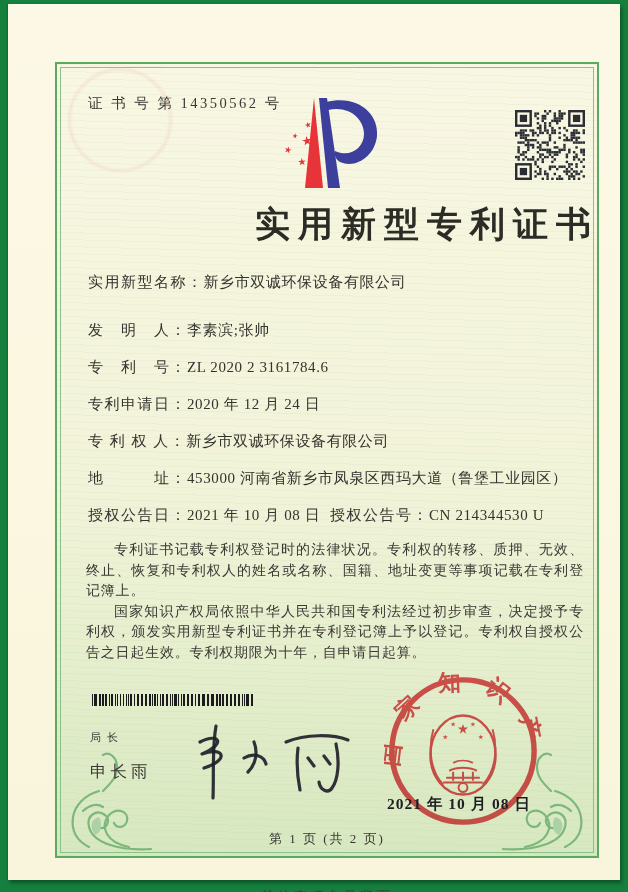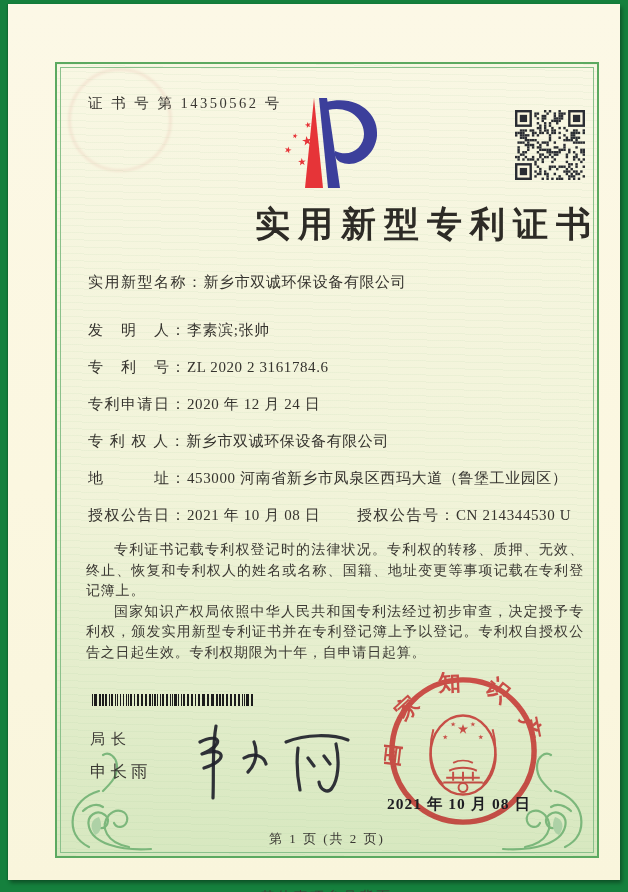--- a/index.html
+++ b/index.html
@@ -28,29 +28,29 @@
   .logo .blue{fill:var(--logo-blue,#3c3f9b);}
   .qr{position:absolute;left:507px;top:106px;width:70px;height:70px;}
   .qr rect{fill:#2a2d33;}
   .qr .w{fill:#fbf7e0;}
 
   .title{position:absolute;left:47px;top:197px;width:544px;text-align:right;
     font-size:35px;font-weight:700;letter-spacing:8px;color:#2d2b26;}
 
   .row{position:absolute;left:80px;width:500px;font-size:15px;color:#35332e;letter-spacing:.6px;white-space:nowrap;}
   .row .lab{letter-spacing:1.5px;}
-  .pair2{position:absolute;left:242px;top:0;margin-left:27px;}
+  .pair2{position:absolute;left:242px;top:0;}
 
   .paras{position:absolute;left:78px;top:536px;width:498px;}
   .paras p{margin:0;font-size:14px;line-height:20.5px;letter-spacing:.8px;color:#3b3933;
     text-align:justify;text-indent:2em;}
 
   .barcode{position:absolute;left:84px;top:690px;width:164px;height:12px;}
   .barcode rect{fill:#1c1c1c;}
-  .officer-role{position:absolute;left:82px;top:726px;font-size:15px;letter-spacing:6px;color:#3a3833;}
+  .officer-role{position:absolute;left:82px;top:726px;font-size:11px;letter-spacing:6px;color:#3a3833;}
   .officer-name{position:absolute;left:82px;top:757px;font-size:16.5px;letter-spacing:4px;color:#3a3833;}
   .sig{position:absolute;left:178px;top:710px;width:172px;height:88px;z-index:4;}
   .sig path{stroke:#20212a;stroke-width:3.2;fill:none;stroke-linecap:round;stroke-linejoin:round;opacity:.92;}
 
   .seal{position:absolute;left:376px;top:668px;width:158px;height:158px;z-index:5;
     color:var(--seal-red,#e2484d);opacity:.93;mix-blend-mode:multiply;}
   .seal .s{stroke:currentColor;fill:none;}
   .seal text{fill:currentColor;font-size:23px;font-weight:700;letter-spacing:22px;
     font-family:"Liberation Serif","DejaVu Serif",serif;}
   .sealdate{position:absolute;left:379px;top:790px;font-size:15.5px;font-weight:600;

